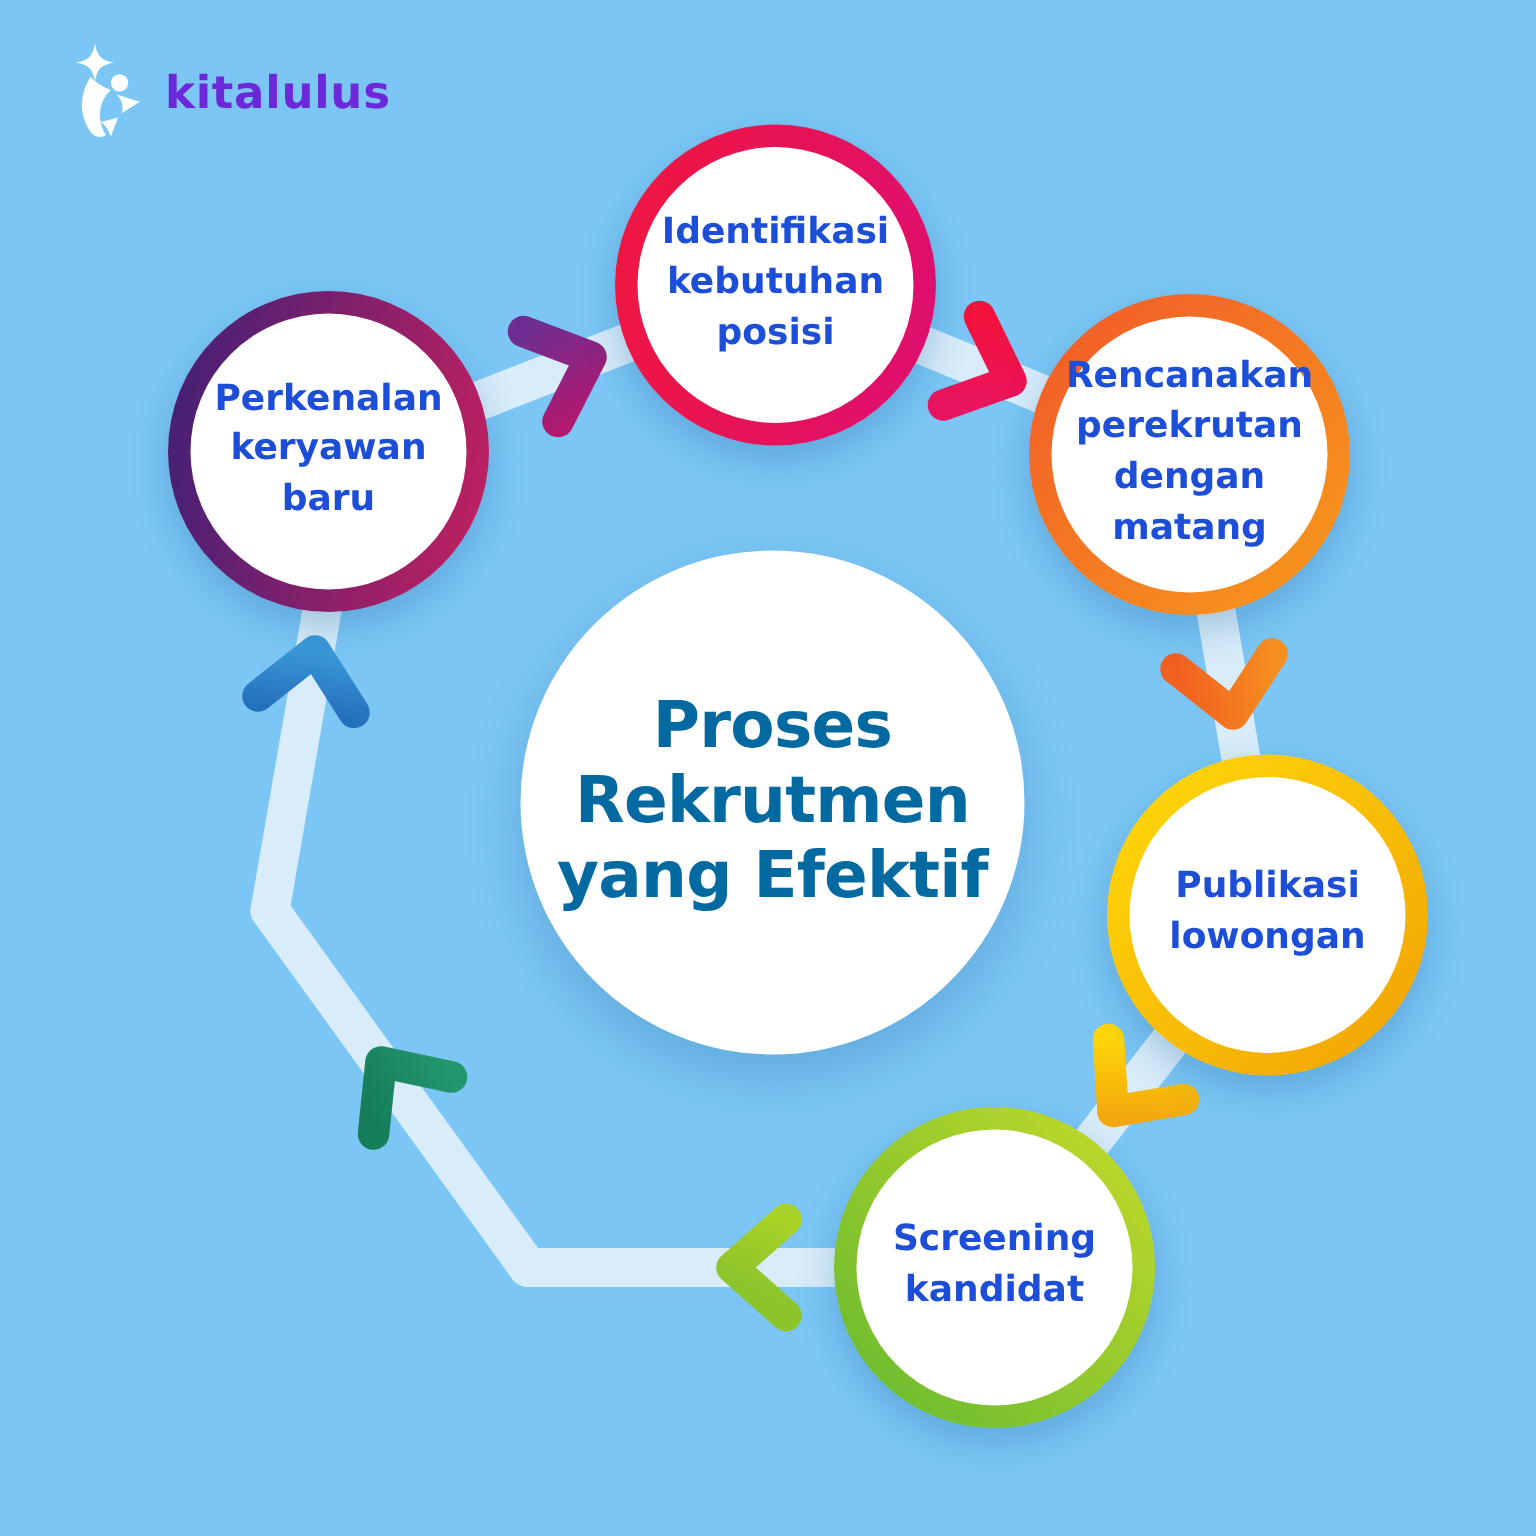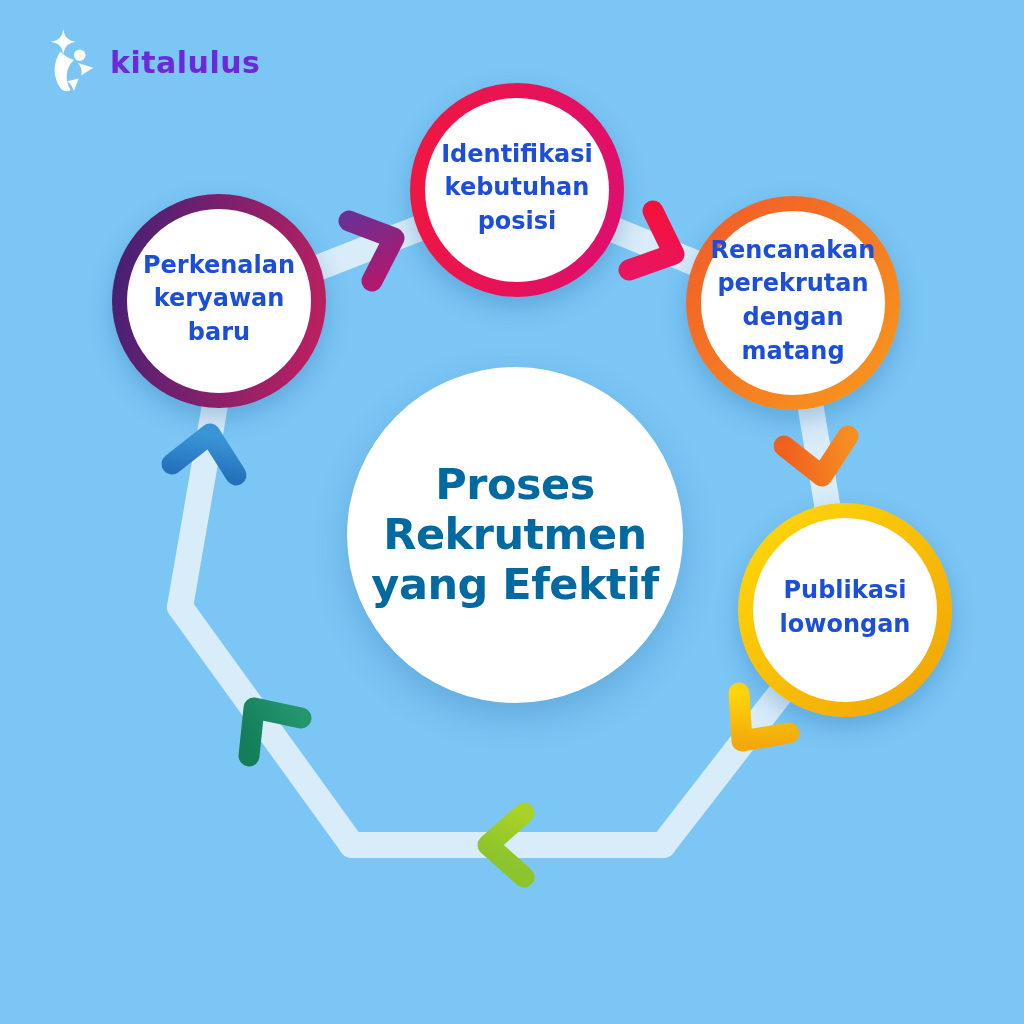--- a/index.html
+++ b/index.html
@@ -127,20 +127,26 @@
 perekrutan
 dengan matang</span>
     </div>
   </div>
   <div class="node n3">
     <div class="inner">
       <span class="label">Publikasi
 lowongan</span>
     </div>
   </div>
+  <div class="node n4">
+    <div class="inner">
+      <span class="label">Screening
+kandidat</span>
+    </div>
+  </div>
   <div class="node n7">
     <div class="inner">
       <span class="label">Perkenalan
 keryawan baru</span>
     </div>
   </div>
 
   <div class="logo">
     <svg width="56" height="68" viewBox="0 0 58 70" xmlns="http://www.w3.org/2000/svg" fill="#ffffff">
       <path d="M20 1 C21.6 9.6 24.4 12.4 33 14 C24.4 15.6 21.6 18.4 20 27 C18.4 18.4 15.6 15.6 7 14 C15.6 12.4 18.4 9.6 20 1 Z"></path>

